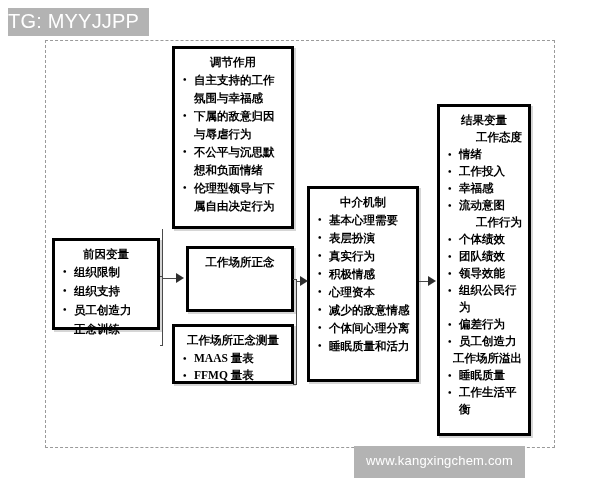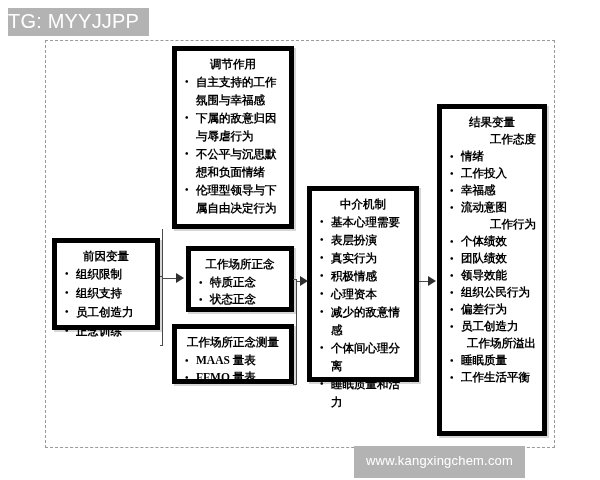--- a/index.html
+++ b/index.html
@@ -59,21 +59,21 @@
     height: 408px;
     border: 1px dashed #9a9a9a;
     box-sizing: border-box;
   }
 
   
   .box {
     position: absolute;
     box-sizing: border-box;
     background: #ffffff;
-    border: 5px solid #000000;
+    border: 3px solid #000000;
     box-shadow: 2px 2px 0 0 rgba(0,0,0,0.16);
     padding: 5px 6px 5px 6px;
     color: #000000;
   }
   .box-title {
     text-align: center;
     font-weight: bold;
     font-size: 11.5px;
     line-height: 16px;
     margin-bottom: 1px;
@@ -108,21 +108,21 @@
     font-size: 10px;
     line-height: 17px;
   }
 
   
   #box-antecedent   { left: 52px;  top: 238px; width: 108px; height: 92px; }
   #box-moderator    { left: 172px; top: 46px;  width: 122px; height: 183px; }
   #box-mindfulness  { left: 186px; top: 246px; width: 108px; height: 66px; font-family: Liberation Serif, serif;  }
   #box-measure      { left: 172px; top: 324px; width: 122px; height: 60px;  }
   #box-mediator     { left: 307px; top: 186px; width: 112px; height: 196px; }
-  #box-outcome      { left: 437px; top: 104px; width: 110px; height: 332px; }
+  #box-outcome      { left: 437px; top: 104px; width: 94px; height: 332px; }
 
   #box-mindfulness .box-title { margin-bottom: 2px; }
   #box-measure .box-title { margin-bottom: 2px; }
   #box-mediator ul.items li { line-height: 18px; }
   #box-outcome ul.items li { line-height: 17px; }
   #box-moderator ul.items li { line-height: 18px; }
   #box-antecedent ul.items li { line-height: 19px; }
 
   
   .conn {
@@ -184,24 +184,20 @@
     <ul class="items">
       <li>自主支持的工作氛围与幸福感</li>
       <li>下属的敌意归因与辱虐行为</li>
       <li>不公平与沉思默想和负面情绪</li>
       <li>伦理型领导与下属自由决定行为</li>
     </ul>
   </div>
 
   <div class="box" id="box-mindfulness">
     <div class="box-title">工作场所正念</div>
-    <ul class="items">
-      <li>特质正念</li>
-      <li>状态正念</li>
-    </ul>
   </div>
 
   <div class="box" id="box-measure">
     <div class="box-title">工作场所正念测量</div>
     <ul class="items">
       <li>MAAS 量表</li>
       <li>FFMQ 量表</li>
     </ul>
   </div>
 

